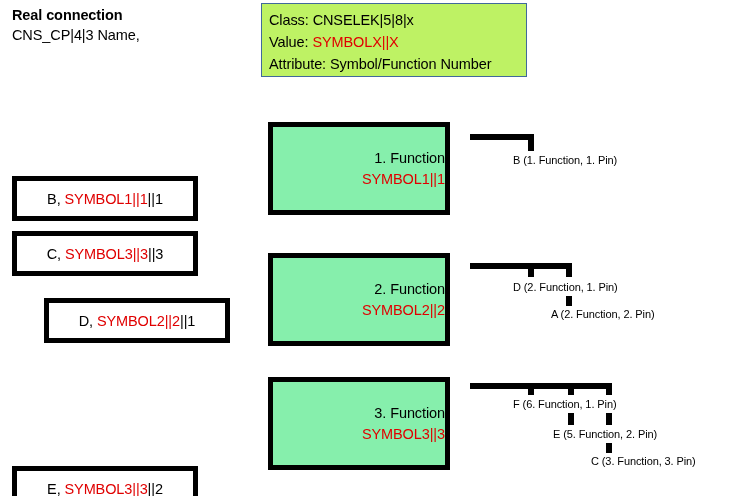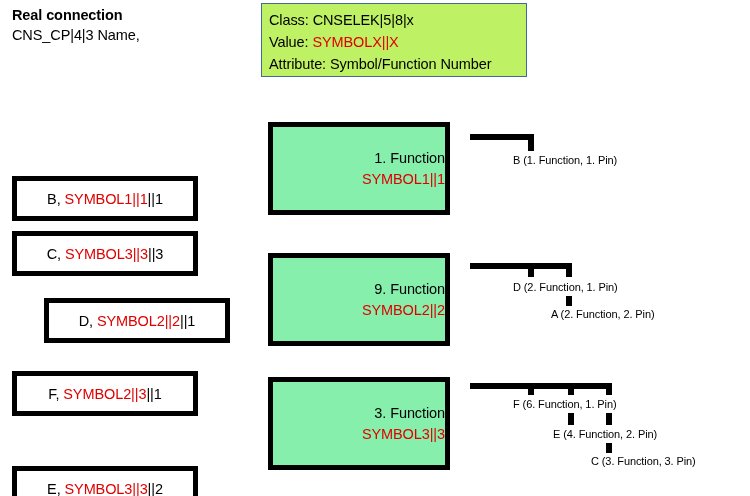--- a/index.html
+++ b/index.html
@@ -148,33 +148,30 @@
 
   <div class="sym-box" style="top:176px;">
     <span class="sym-text"><span>B, </span><span class="red">SYMBOL1||1</span><span>||1</span></span>
   </div>
   <div class="sym-box" style="top:231px;">
     <span class="sym-text"><span>C, </span><span class="red">SYMBOL3||3</span><span>||3</span></span>
   </div>
   <div class="sym-box" style="top:298px;margin-left:32px;">
     <span class="sym-text"><span>D, </span><span class="red">SYMBOL2||2</span><span>||1</span></span>
   </div>
-  <div class="sym-box" style="top:371px;">
-    <span class="sym-text"><span>F, </span><span class="red">SYMBOL2||3</span><span>||1</span></span>
-  </div>
   <div class="sym-box" style="top:466px;">
     <span class="sym-text"><span>E, </span><span class="red">SYMBOL3||3</span><span>||2</span></span>
   </div>
 
   <div class="fn-box" style="top:122px;">
     <div class="fn-title">1. Function</div>
     <div class="fn-symbol">SYMBOL1||1</div>
   </div>
   <div class="fn-box" style="top:253px;">
-    <div class="fn-title">9. Function</div>
+    <div class="fn-title">2. Function</div>
     <div class="fn-symbol">SYMBOL2||2</div>
   </div>
   <div class="fn-box" style="top:377px;">
     <div class="fn-title">3. Function</div>
     <div class="fn-symbol">SYMBOL3||3</div>
   </div>
 
   <div class="tree" style="left:0; top:0;">
     <div class="hbar" style="left:470px; top:134px; width:64px;"></div>
     <div class="stub" style="left:528px; top:134px; height:17px;"></div>
@@ -191,18 +188,18 @@
   </div>
 
   <div class="tree" style="left:0; top:0;">
     <div class="hbar" style="left:470px; top:383px; width:142px;"></div>
     <div class="stub" style="left:528px; top:383px; height:12px;"></div>
     <div class="stub" style="left:568px; top:383px; height:12px;"></div>
     <div class="stub" style="left:606px; top:383px; height:12px;"></div>
     <div class="pin-label" style="left:513px; top:398px;">F  (6. Function, 1. Pin)</div>
     <div class="stub" style="left:568px; top:413px; height:12px;"></div>
     <div class="stub" style="left:606px; top:413px; height:12px;"></div>
-    <div class="pin-label" style="left:553px; top:428px;">E (4. Function, 2. Pin)</div>
+    <div class="pin-label" style="left:553px; top:428px;">E (5. Function, 2. Pin)</div>
     <div class="stub" style="left:606px; top:443px; height:10px;"></div>
     <div class="pin-label" style="left:591px; top:455px;">C (3. Function, 3. Pin)</div>
   </div>
 
 </div>
 
 </body></html>

